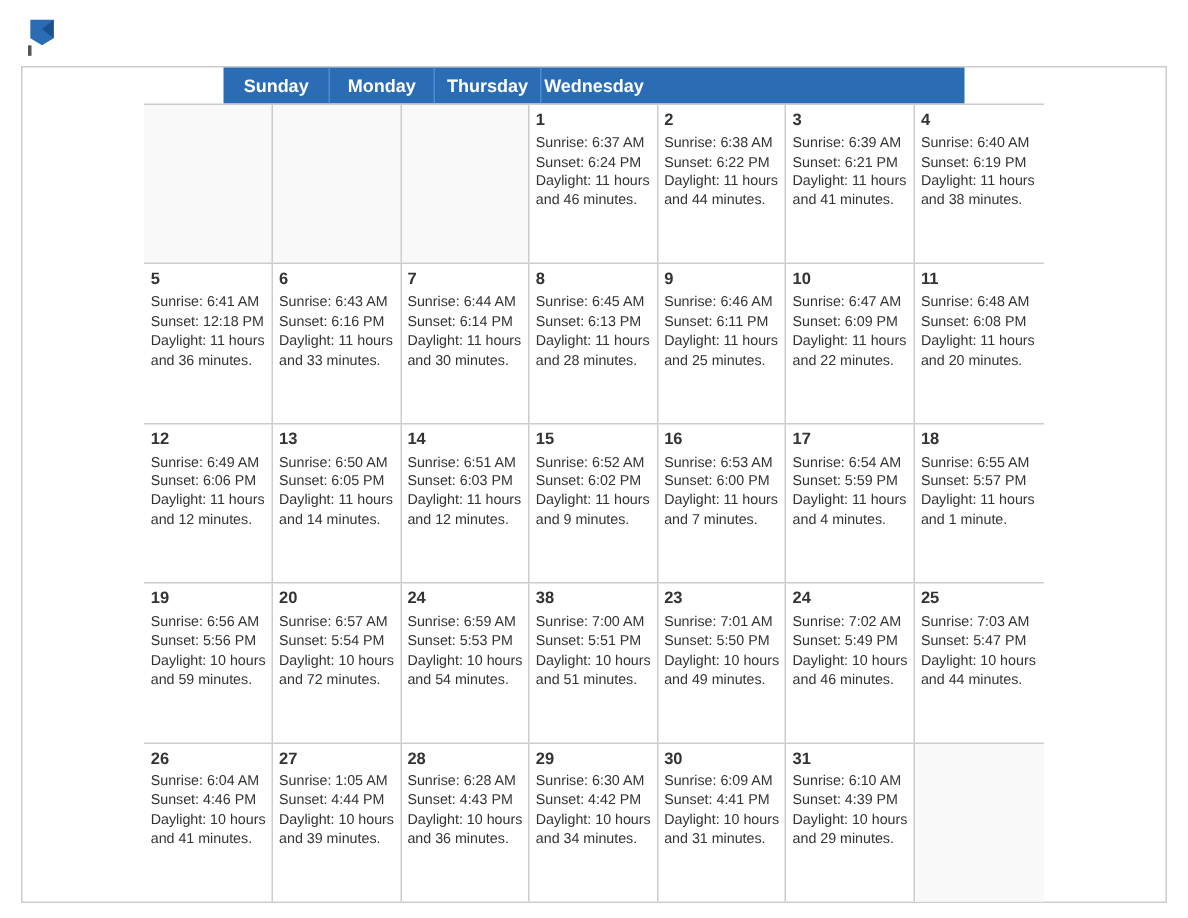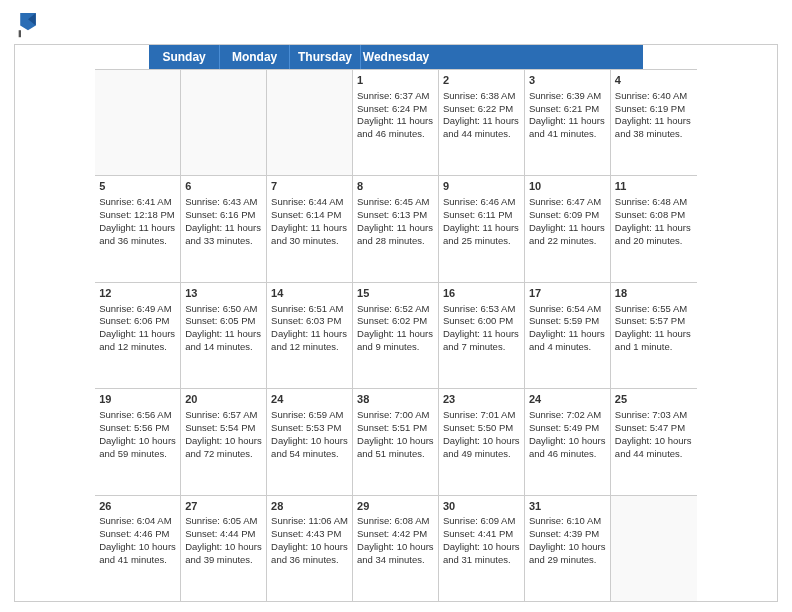--- a/index.html
+++ b/index.html
@@ -326,35 +326,35 @@
         <div class="cal-row">
           <div class="cal-cell">
             <span class="day-num">26</span>
             <div>Sunrise: 6:04 AM</div>
             <div>Sunset: 4:46 PM</div>
             <div>Daylight: 10 hours</div>
             <div>and 41 minutes.</div>
           </div>
           <div class="cal-cell">
             <span class="day-num">27</span>
-            <div>Sunrise: 6:05 AM</div>
+            <div>Sunrise: 1:05 AM</div>
             <div>Sunset: 4:44 PM</div>
             <div>Daylight: 10 hours</div>
             <div>and 39 minutes.</div>
           </div>
           <div class="cal-cell">
             <span class="day-num">28</span>
-            <div>Sunrise: 11:06 AM</div>
+            <div>Sunrise: 6:28 AM</div>
             <div>Sunset: 4:43 PM</div>
             <div>Daylight: 10 hours</div>
             <div>and 36 minutes.</div>
           </div>
           <div class="cal-cell">
             <span class="day-num">29</span>
-            <div>Sunrise: 6:08 AM</div>
+            <div>Sunrise: 6:30 AM</div>
             <div>Sunset: 4:42 PM</div>
             <div>Daylight: 10 hours</div>
             <div>and 34 minutes.</div>
           </div>
           <div class="cal-cell">
             <span class="day-num">30</span>
             <div>Sunrise: 6:09 AM</div>
             <div>Sunset: 4:41 PM</div>
             <div>Daylight: 10 hours</div>
             <div>and 31 minutes.</div>

